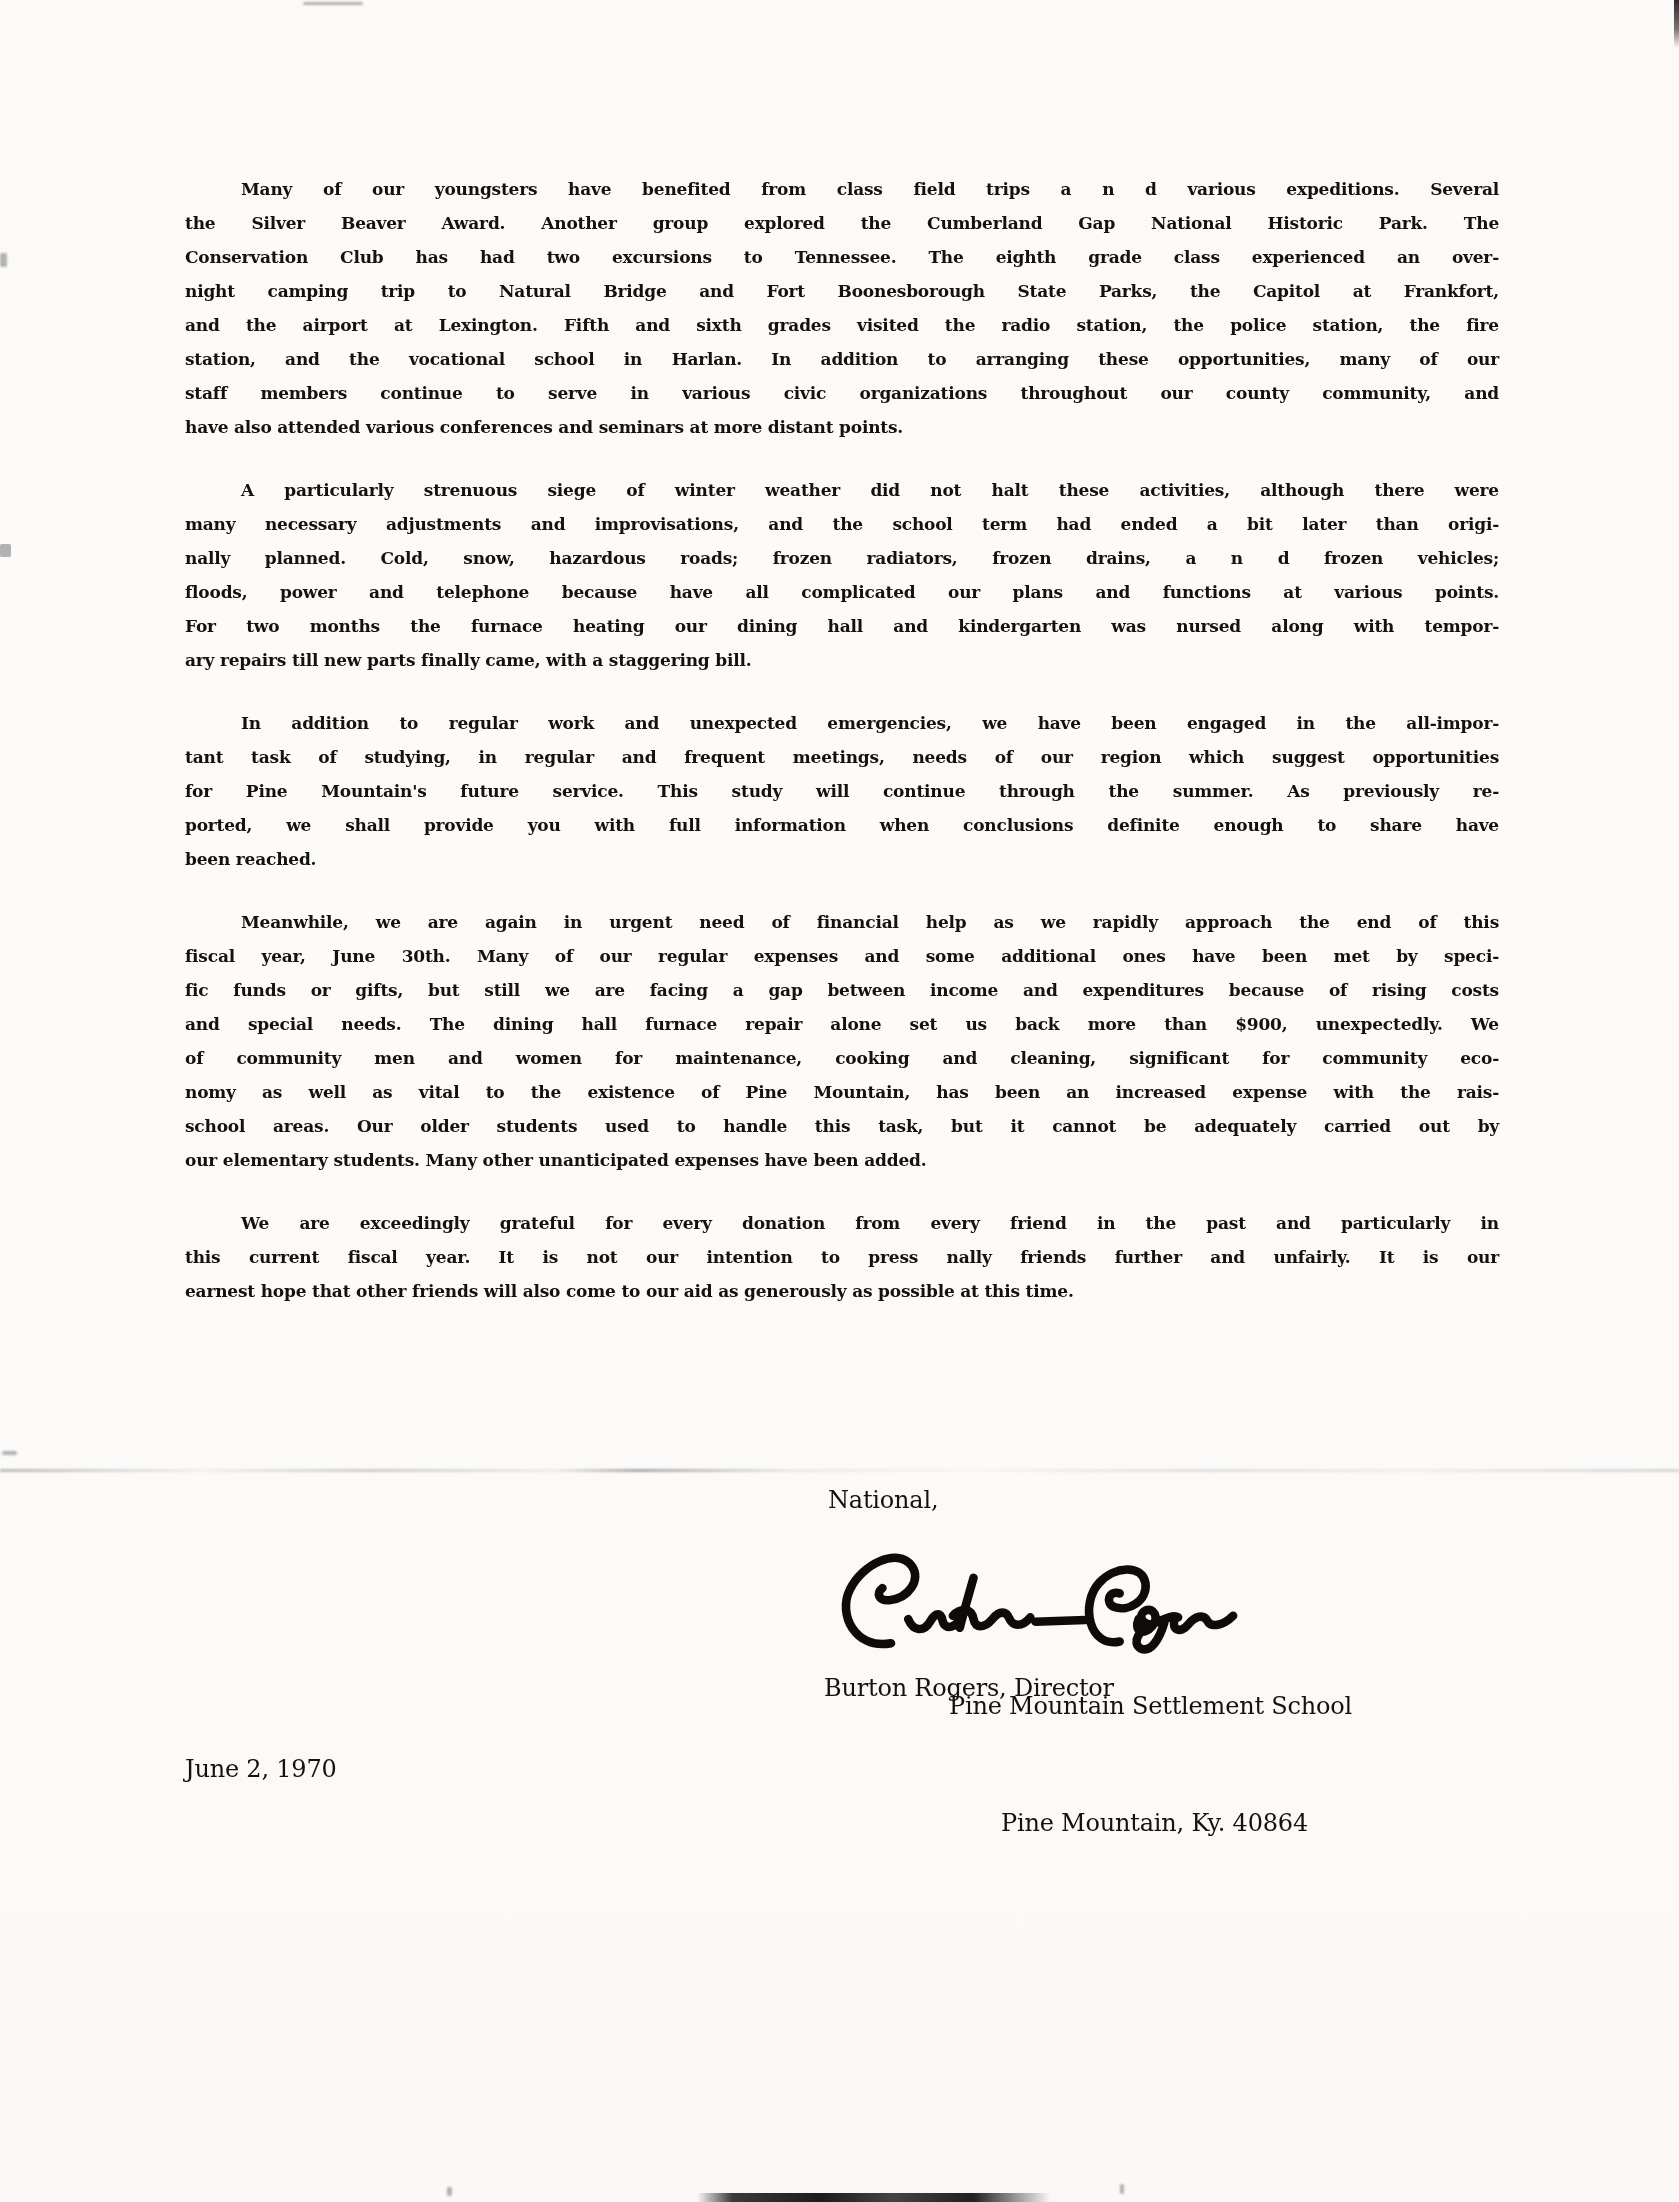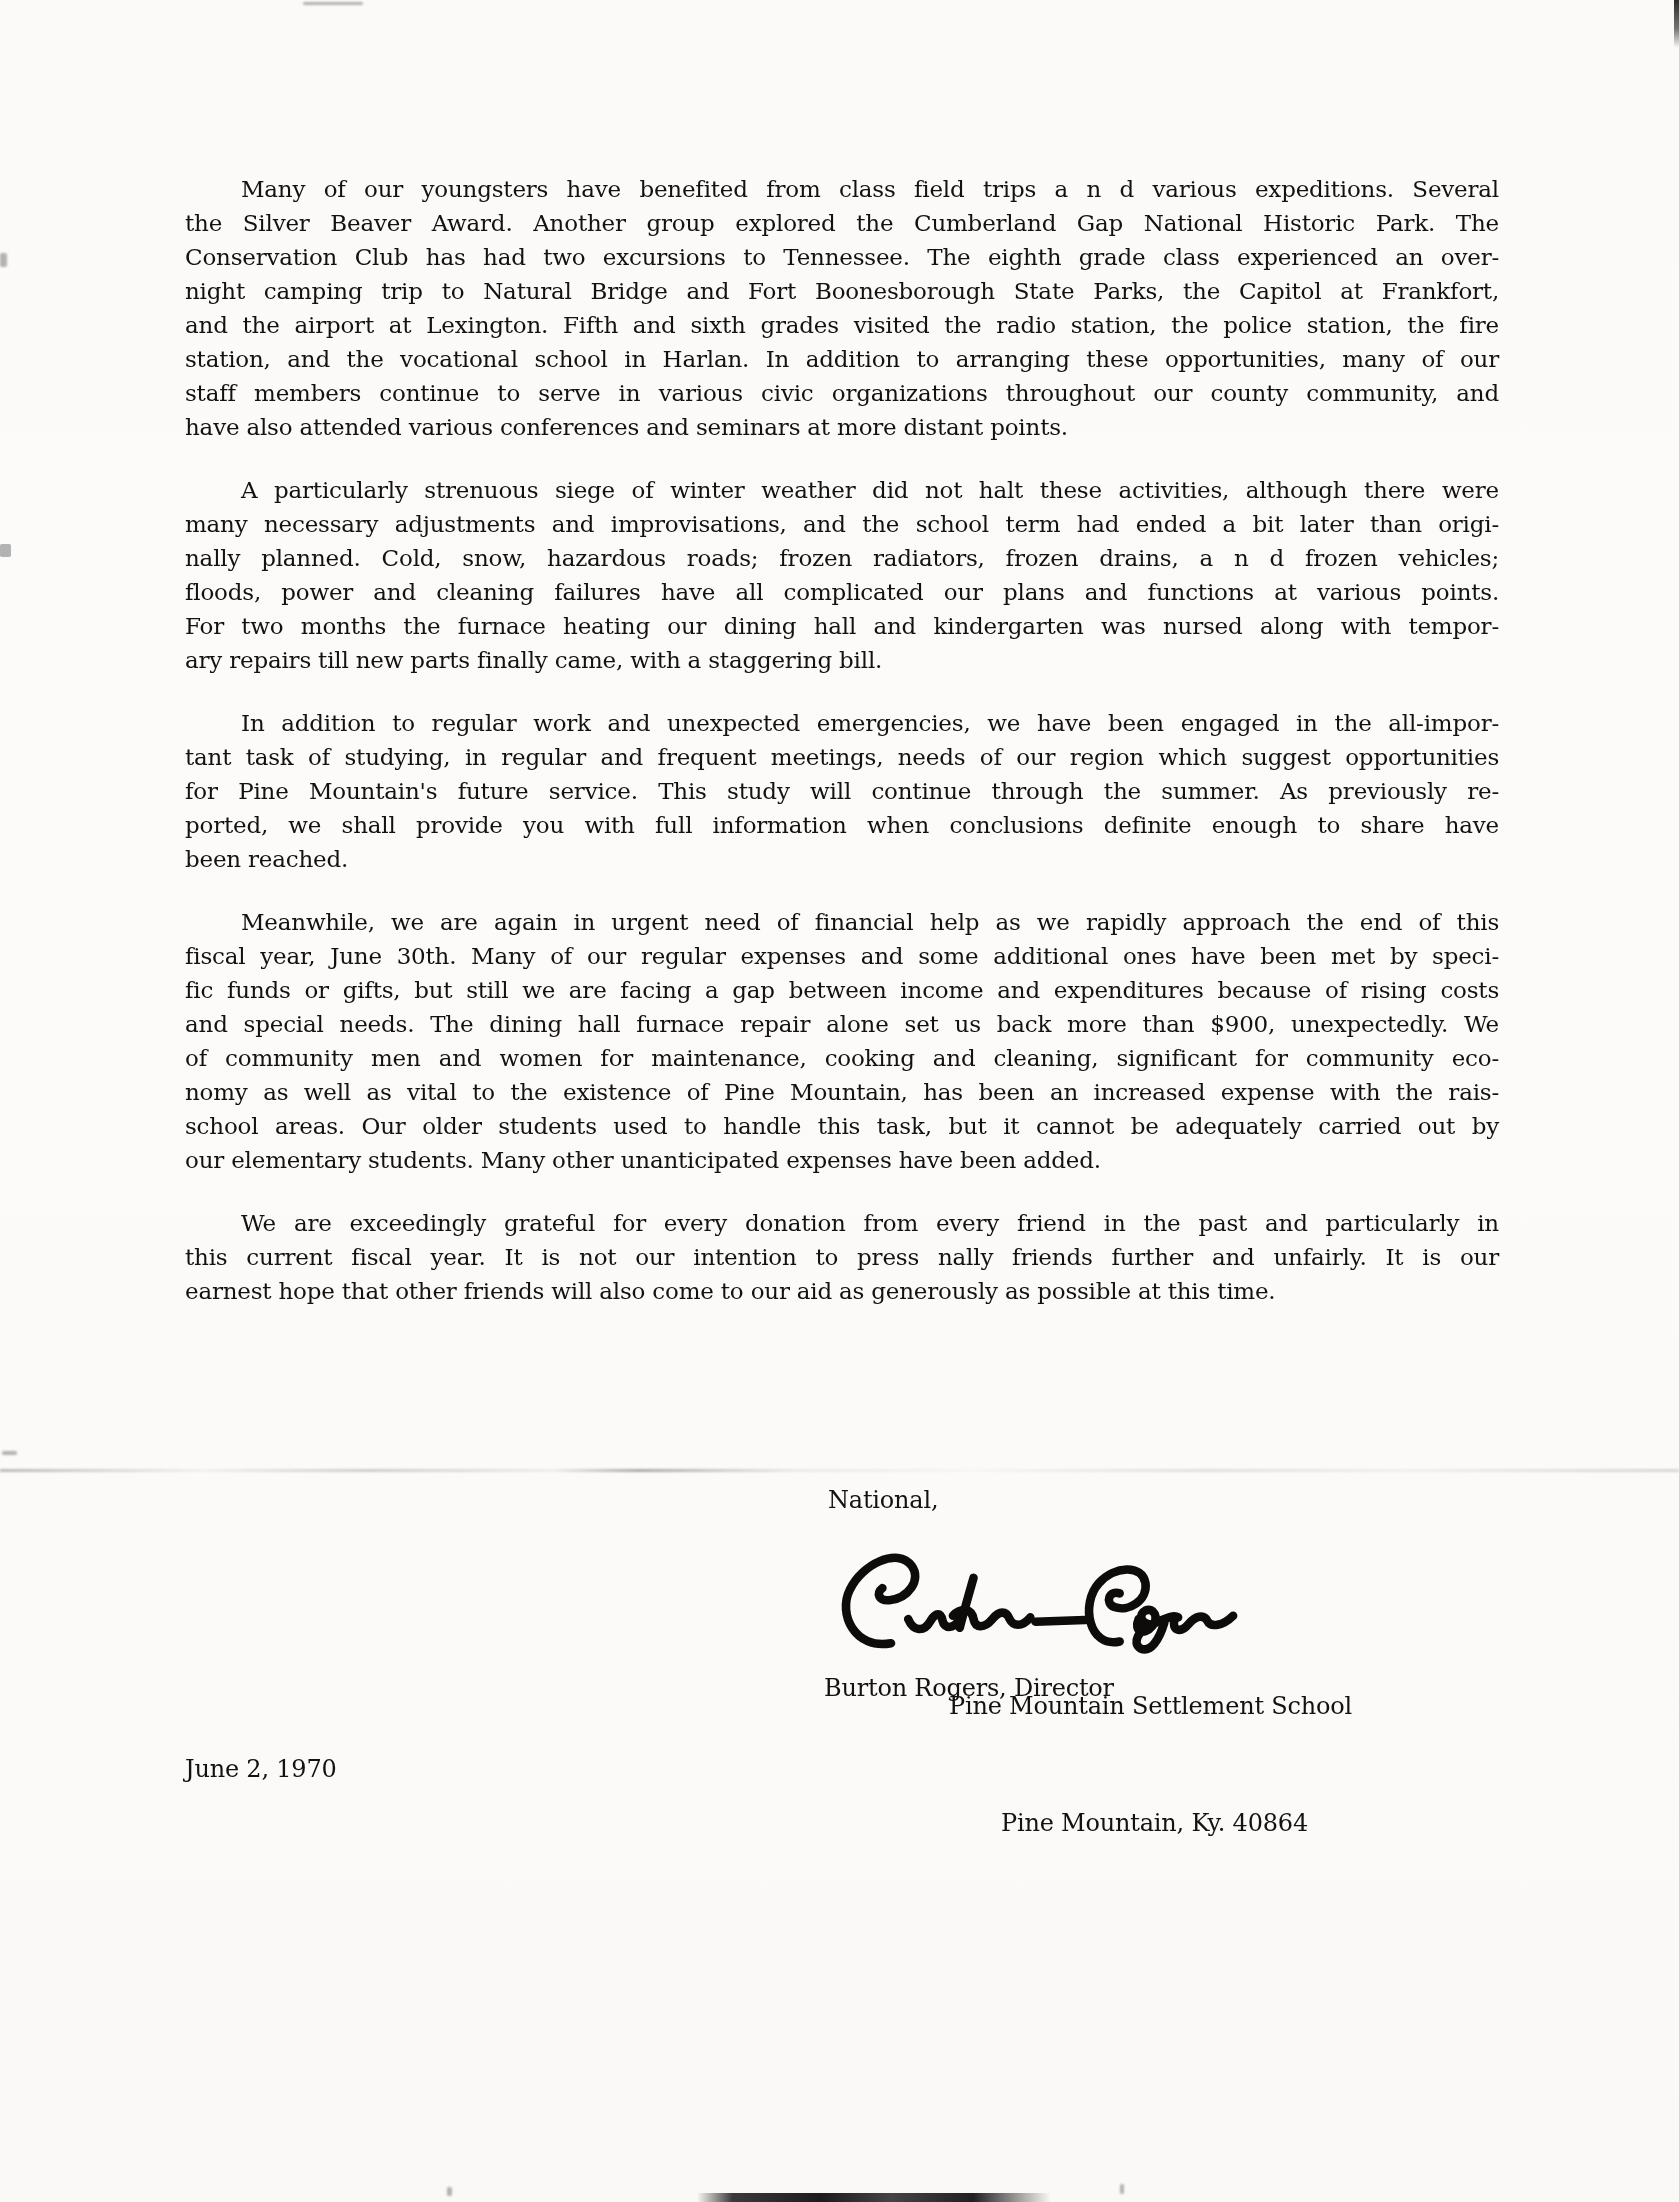--- a/index.html
+++ b/index.html
@@ -14,27 +14,28 @@
   }
 
   
   .letter-body {
     position:absolute;
     left:185px; top:172px;
     width:1314px;
   }
   .para { margin:0 0 29px 0; }
   .line {
-    font-size:23px;
+    font-size:17px;
     letter-spacing:-0.2px;
     line-height:34px;
     text-align:justify;
     text-align-last:justify;
     white-space:nowrap;
     overflow:visible;
+    font-weight:bold;
   }
   .line.first { text-indent:56px; }
   .line.lastline { text-align-last:left; white-space:normal; }
 
   
   .closing-item {
     position:absolute;
     font-size:24px;
     letter-spacing:-0.2px;
     white-space:nowrap;
@@ -112,21 +113,21 @@
         <div class="line">night camping trip to Natural Bridge and Fort Boonesborough State Parks, the Capitol at Frankfort,</div>
         <div class="line">and the airport at Lexington. Fifth and sixth grades visited the radio station, the police station, the fire</div>
         <div class="line">station, and the vocational school in Harlan. In addition to arranging these opportunities, many of our</div>
         <div class="line">staff members continue to serve in various civic organizations throughout our county community, and</div>
         <div class="line lastline">have also attended various conferences and seminars at more distant points.</div>
       </div>
       <div class="para">
         <div class="line first">A particularly strenuous siege of winter weather did not halt these activities, although there were</div>
         <div class="line">many necessary adjustments and improvisations, and the school term had ended a bit later than origi-</div>
         <div class="line">nally planned. Cold, snow, hazardous roads; frozen radiators, frozen drains, a n d frozen vehicles;</div>
-        <div class="line">floods, power and cleaning failures have all complicated our plans and functions at various points.</div>
+        <div class="line">floods, power and telephone because have all complicated our plans and functions at various points.</div>
         <div class="line">For two months the furnace heating our dining hall and kindergarten was nursed along with tempor-</div>
         <div class="line lastline">ary repairs till new parts finally came, with a staggering bill.</div>
       </div>
       <div class="para">
         <div class="line first">In addition to regular work and unexpected emergencies, we have been engaged in the all-impor-</div>
         <div class="line">tant task of studying, in regular and frequent meetings, needs of our region which suggest opportunities</div>
         <div class="line">for Pine Mountain's future service. This study will continue through the summer. As previously re-</div>
         <div class="line">ported, we shall provide you with full information when conclusions definite enough to share have</div>
         <div class="line lastline">been reached.</div>
       </div>

